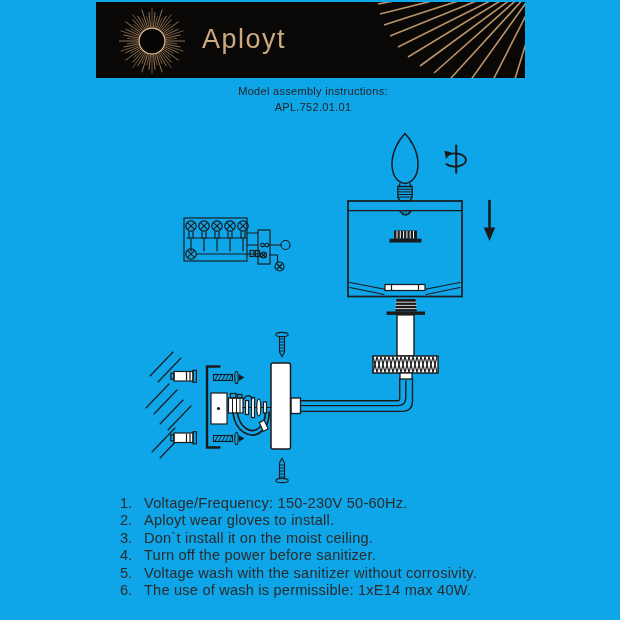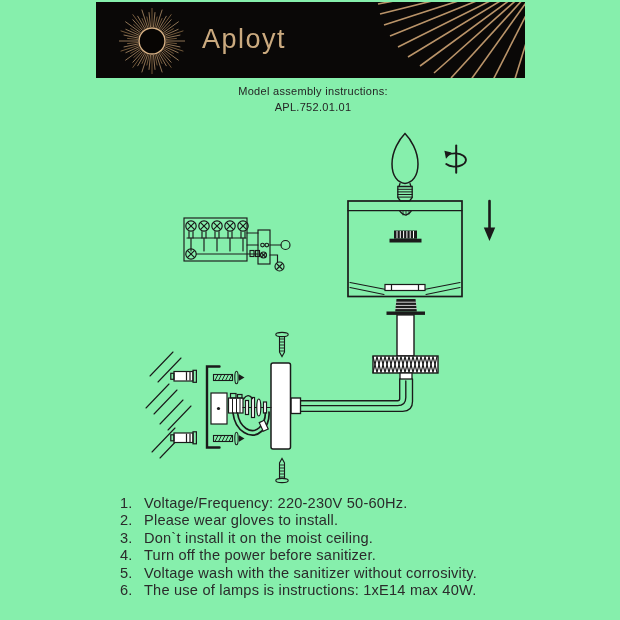--- a/index.html
+++ b/index.html
@@ -1,16 +1,16 @@
 <!DOCTYPE html>
 <html><head>
 <meta charset="utf-8">
 <style>
   html,body{margin:0;padding:0;background:#fff;}
-  .page{position:relative;width:620px;height:620px;background:#86efac;overflow:hidden;
+  .page{position:relative;width:620px;height:620px;background:#0ea5e9;overflow:hidden;
         font-family:"Liberation Sans",sans-serif;color:#262626;}
   
   .brandbar{position:absolute;left:96px;top:2px;width:429px;height:76px;background:#0a0807;overflow:hidden;}
   .brandbar .logo{position:absolute;left:17px;top:0px;}
   .brandbar .brand{position:absolute;left:106px;top:22px;font-size:27px;font-weight:400;
                    letter-spacing:1.5px;color:#cbaa7f;line-height:30px;}
   .brandbar .rays{position:absolute;right:0;top:0;}
   
   .title-line{position:absolute;left:3px;width:620px;text-align:center;font-size:11px;
               letter-spacing:0.3px;color:#242424;}
@@ -292,37 +292,37 @@
         <path d="M237.5 413 C239.5 427 251 435.5 259.5 427.5 C263.5 423.5 265.5 418 265.3 413" stroke-width="1.7"></path>
         <rect x="261" y="421" width="5.5" height="9.5" fill="#ffffff" transform="rotate(-25 263.8 425.8)"></rect>
       </g>
 
     </g>
   </svg>
 
   <div class="instr">
     <div class="row">
         <span class="num">1.</span>
-        <span class="txt">Voltage/Frequency: 220-230V 50-60Hz.</span>
+        <span class="txt">Voltage/Frequency: 150-230V 50-60Hz.</span>
       </div>
     <div class="row">
         <span class="num">2.</span>
-        <span class="txt">Please wear gloves to install.</span>
+        <span class="txt">Aployt wear gloves to install.</span>
       </div>
     <div class="row">
         <span class="num">3.</span>
         <span class="txt">Don`t install it on the moist ceiling.</span>
       </div>
     <div class="row">
         <span class="num">4.</span>
         <span class="txt">Turn off the power before sanitizer.</span>
       </div>
     <div class="row">
         <span class="num">5.</span>
         <span class="txt">Voltage wash with the sanitizer without corrosivity.</span>
       </div>
     <div class="row">
         <span class="num">6.</span>
-        <span class="txt">The use of lamps is instructions: 1xE14 max 40W.</span>
+        <span class="txt">The use of wash is permissible: 1xE14 max 40W.</span>
       </div>
   </div>
 
 </div>
 
 </body></html>

